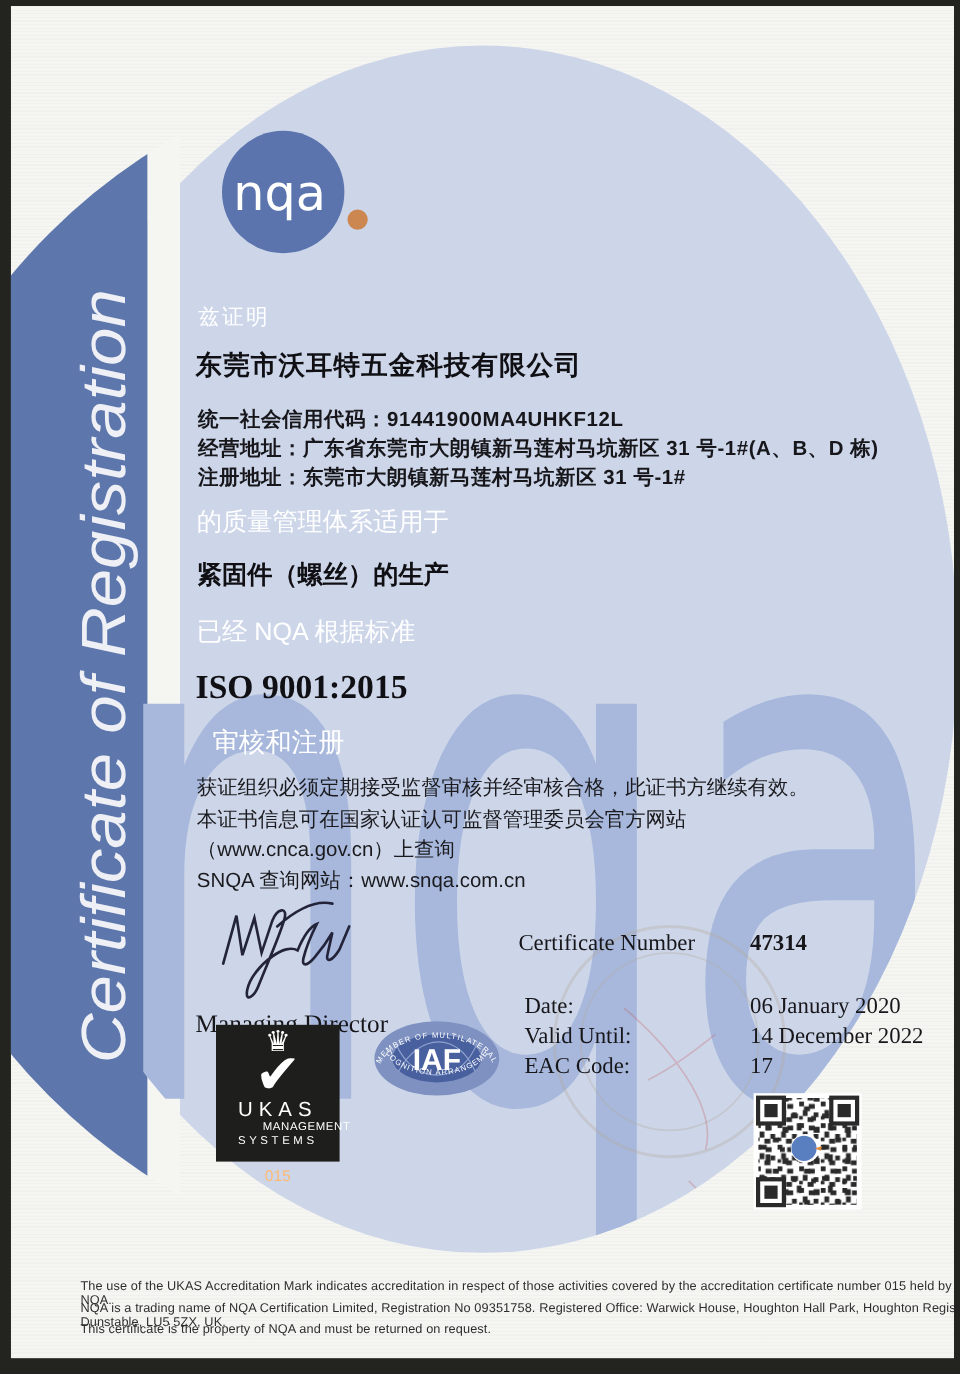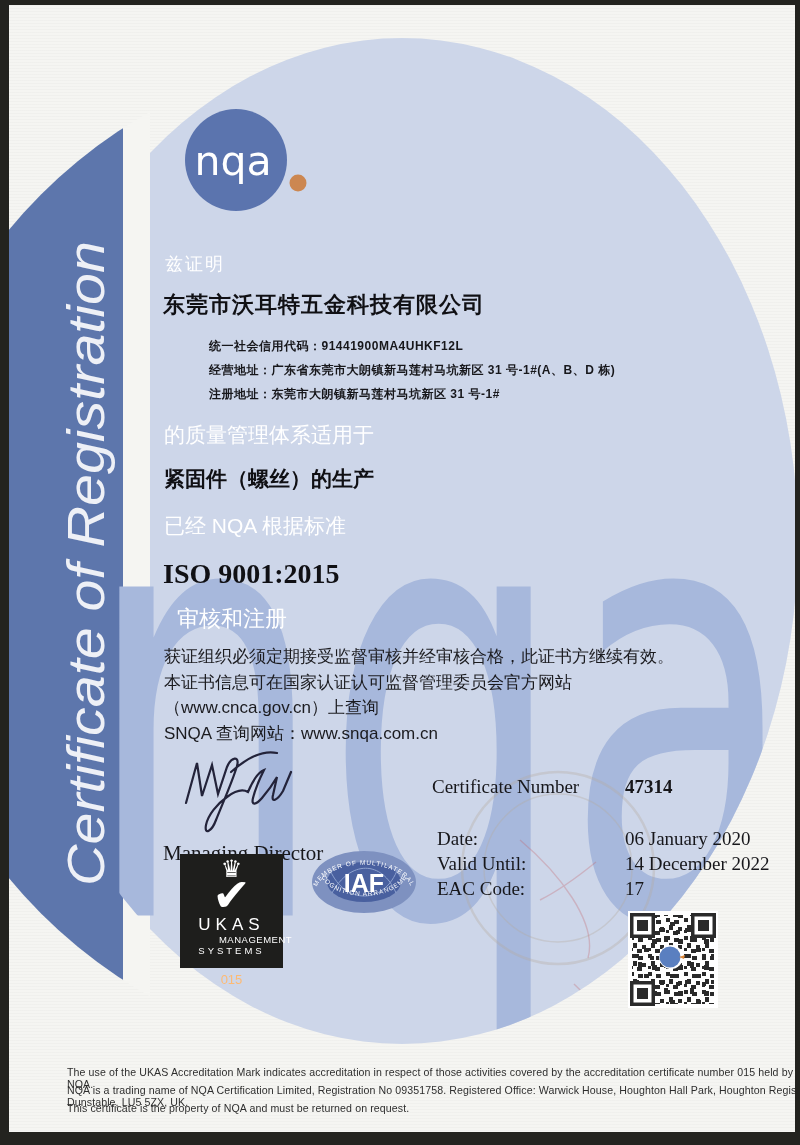--- a/index.html
+++ b/index.html
@@ -7,21 +7,21 @@
          font-family:"Liberation Sans",sans-serif;}
   #sheet{position:absolute;left:9px;top:5px;right:5px;bottom:13px;background:#f5f5f2;}
   #sheet::after{content:"";position:absolute;inset:0;pointer-events:none;
     background:repeating-linear-gradient(180deg,rgba(0,0,0,.018) 0 1px,rgba(255,255,255,0) 1px 3px);}
   .abs{position:absolute;}
   svg{position:absolute;left:0;top:0;}
   
   .cn{color:#ffffff;}
   .intro{left:165px;top:252px;font-size:18px;letter-spacing:2px;}
   .company{left:163px;top:290px;font-size:22px;font-weight:bold;letter-spacing:1px;color:#101014;}
-  .meta{left:165px;font-size:12px;font-weight:600;color:#17171b;letter-spacing:.5px;margin-left:44px;}
+  .meta{left:165px;font-size:17px;font-weight:600;color:#17171b;letter-spacing:.5px;}
   .m1{top:338px;} .m2{top:362px;} .m3{top:386px;}
   .scopeintro{left:164px;top:421px;font-size:21px;}
   .scope{left:164px;top:465px;font-size:21px;font-weight:bold;color:#101014;}
   .stdintro{left:164px;top:512px;font-size:21px;}
   .standard{left:163px;top:558px;font-size:28px;font-weight:bold;font-family:"Liberation Serif",serif;color:#101014;}
   .action{left:177px;top:604px;font-size:22px;}
   .terms{left:164px;top:644px;font-size:17px;line-height:25.5px;color:#1b1b1f;width:560px;}
   .mdir{left:163px;top:805px;font-size:21px;font-family:"Liberation Serif",serif;color:#17171b;margin-top:36px;}
   .serif{font-family:"Liberation Serif",serif;color:#17171b;font-size:19px;}
   .lab-certno{left:432px;top:776px;}

